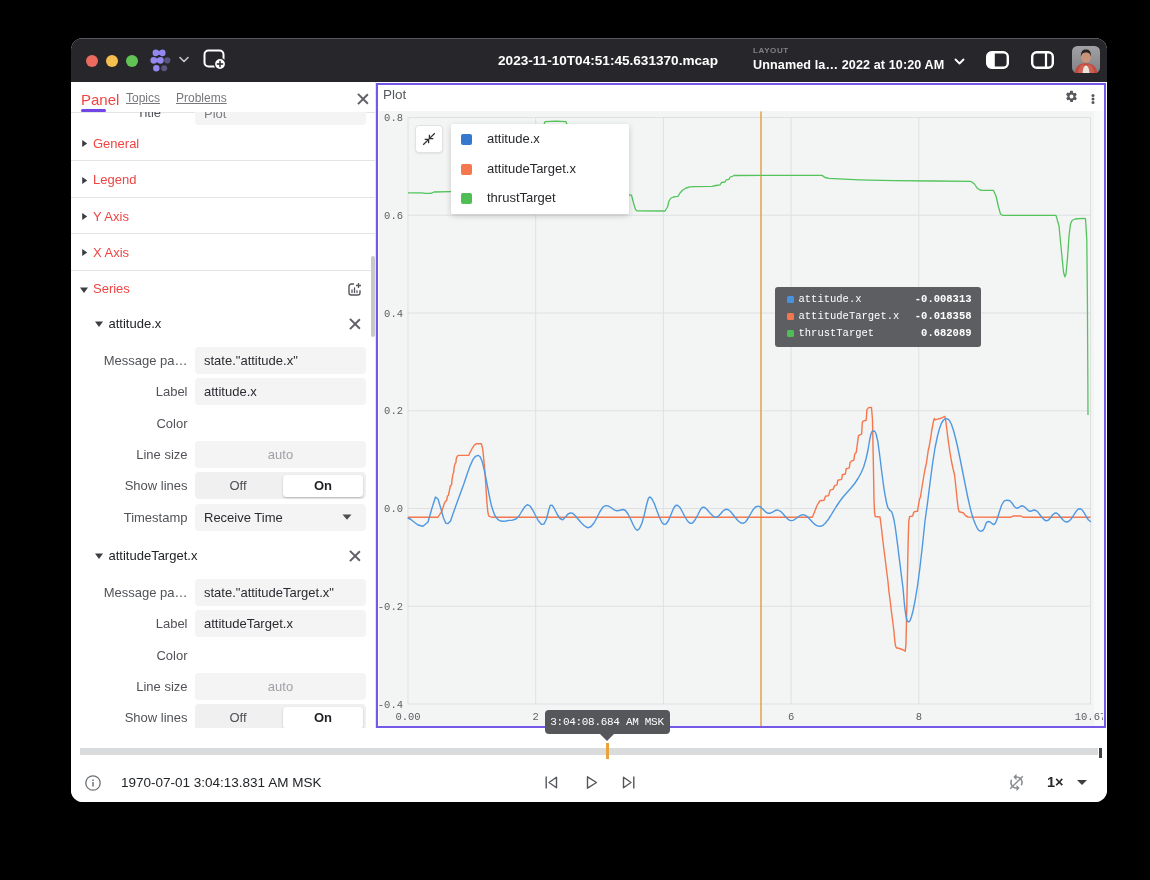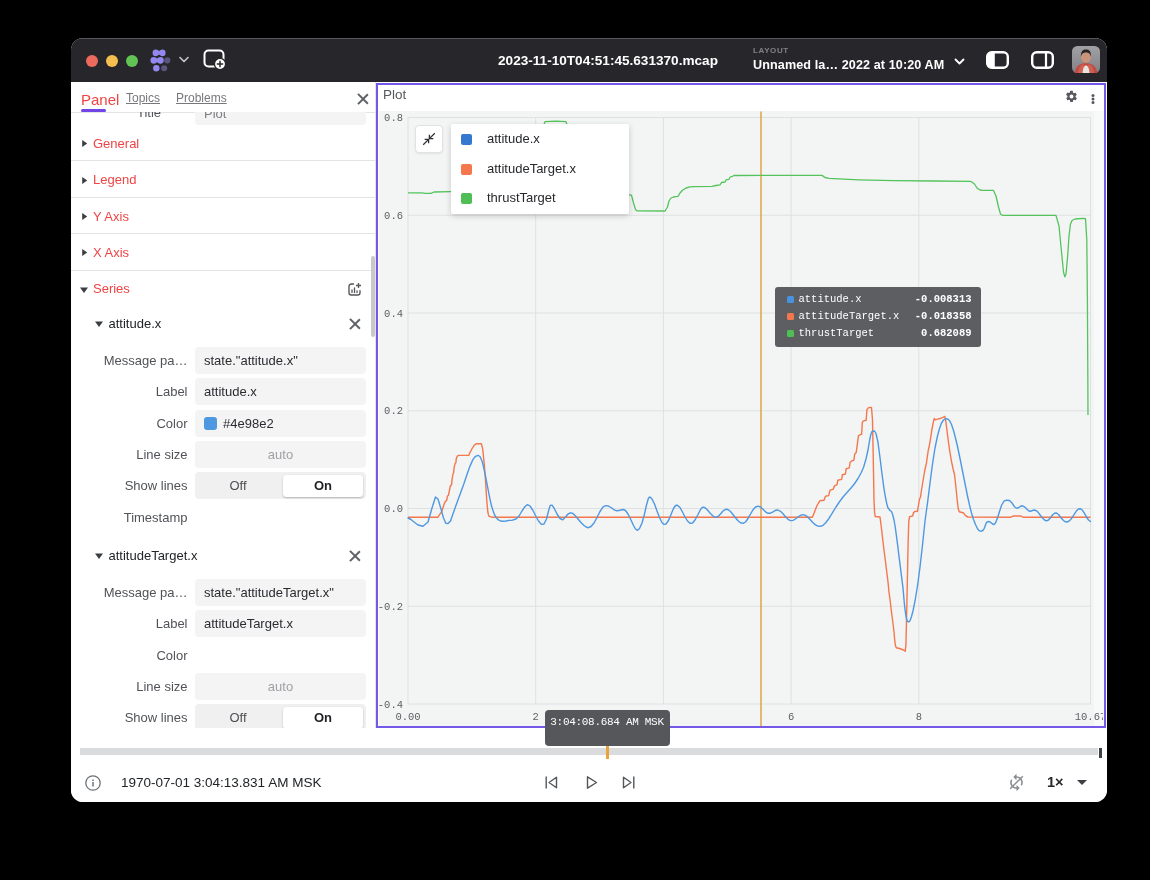--- a/index.html
+++ b/index.html
@@ -125,29 +125,31 @@
       <svg class="abs" style="left:23px;top:238px" width="10" height="8" viewBox="0 0 10 8">
         <path d="M1 1.5 L9 1.5 L5 7 Z" fill="#3c3e42"></path>
       </svg>
 <div class="abs hdr" style="left:37.5px;top:233.5px">attitude.x</div>
 <div class="xx" style="left:277.5px;top:236.5px"></div>
 <div class="lbl" style="left:0;top:270.7px;width:116.5px">Message pa…</div>
 <div class="inp" style="top:264.7px">state."attitude.x"</div>
 <div class="lbl" style="left:0;top:302.1px;width:116.5px">Label</div>
 <div class="inp" style="top:296.1px">attitude.x</div>
 <div class="lbl" style="left:0;top:333.5px;width:116.5px">Color</div>
-<div class="inp" style="top:327.5px;padding-left:0"><span style="display:inline-block;width:13px;height:13px;border-radius:3px;background:#4e98e2;vertical-align:-2px;margin:0 6px 0 9px"></span>#4e98e2</div>
 <div class="lbl" style="left:0;top:364.9px;width:116.5px">Line size</div>
 <div class="inp" style="top:358.9px;text-align:center;padding-left:0;color:#9fa1a5">auto</div>
 <div class="lbl" style="left:0;top:396.3px;width:116.5px">Show lines</div>
 <div class="inp" style="top:390.3px;padding-left:0;background:#f0f0f1">
         <div style="position:absolute;left:0;top:0;width:86px;text-align:center;color:#4c4e52">Off</div>
         <div style="position:absolute;left:88px;top:2.5px;width:80px;height:22px;background:#fff;border-radius:3.5px;box-shadow:0 1px 2px rgba(0,0,0,.25);text-align:center;line-height:22px;color:#1e2023;font-weight:700">On</div>
       </div>
 <div class="lbl" style="left:0;top:427.7px;width:116.5px">Timestamp</div>
+<div class="inp" style="top:421.7px">Receive Time<svg style="position:absolute;right:14px;top:10.5px" width="10" height="6" viewBox="0 0 10 6">
+          <path d="M0.5 0.5 L9.5 0.5 L5 5.8 Z" fill="#4c4e52"></path>
+        </svg></div>
       <svg class="abs" style="left:23px;top:470px" width="10" height="8" viewBox="0 0 10 8">
         <path d="M1 1.5 L9 1.5 L5 7 Z" fill="#3c3e42"></path>
       </svg>
 <div class="abs hdr" style="left:37.5px;top:465.5px">attitudeTarget.x</div>
 <div class="xx" style="left:277.5px;top:468.5px"></div>
 <div class="lbl" style="left:0;top:502.7px;width:116.5px">Message pa…</div>
 <div class="inp" style="top:496.7px">state."attitudeTarget.x"</div>
 <div class="lbl" style="left:0;top:534.1px;width:116.5px">Label</div>
 <div class="inp" style="top:528.1px">attitudeTarget.x</div>
 <div class="lbl" style="left:0;top:565.5px;width:116.5px">Color</div>
@@ -237,21 +239,21 @@
       <div style="position:absolute;right:9px;top:40.5px;font-weight:700">0.682089</div>
     </div>
 
   </div>
   <div id="pbar">
 
     <div class="abs" style="left:9px;top:20px;width:1018px;height:6.5px;background:#dadbdd"></div>
     <div class="abs" style="left:1028px;top:19.5px;width:2.5px;height:10px;background:#3f4245"></div>
     <div class="abs" style="left:535px;top:15px;width:2.5px;height:16px;background:#e8a33d"></div>
 
-    <div class="abs mono" style="left:473.5px;top:-18.3px;width:125px;height:36px;background:#56575b;border-radius:4px;color:#fff;font-size:11px;text-align:center;line-height:24px;letter-spacing:-.3px">3:04:08.684 AM MSK</div>
+    <div class="abs mono" style="left:473.5px;top:-18.3px;width:125px;height:24px;background:#56575b;border-radius:4px;color:#fff;font-size:11px;text-align:center;line-height:24px;letter-spacing:-.3px">3:04:08.684 AM MSK</div>
     <div class="abs" style="left:529px;top:5.5px;width:0;height:0;border-left:7px solid transparent;border-right:7px solid transparent;border-top:7px solid #56575b"></div>
 
     <svg class="abs" style="left:13.5px;top:46.5px" width="16" height="16" viewBox="0 0 16 16">
       <circle cx="8" cy="8" r="7.2" fill="none" stroke="#6e7276" stroke-width="1.3"></circle>
       <path d="M8 7 V11.6 M8 4.4 V6" stroke="#6e7276" stroke-width="1.5"></path>
     </svg>
     <div class="abs" style="left:50px;top:47px;font-size:13.5px;color:#212428">1970-07-01 3:04:13.831 AM MSK</div>
     <svg class="abs" style="left:472px;top:46px" width="17" height="17" viewBox="0 0 17 17">
       <path d="M3.2 2.5 V14.5 M13.5 3.2 L6 8.5 L13.5 13.8 Z" fill="none" stroke="#53565a" stroke-width="1.4" stroke-linejoin="round"></path>
     </svg>

